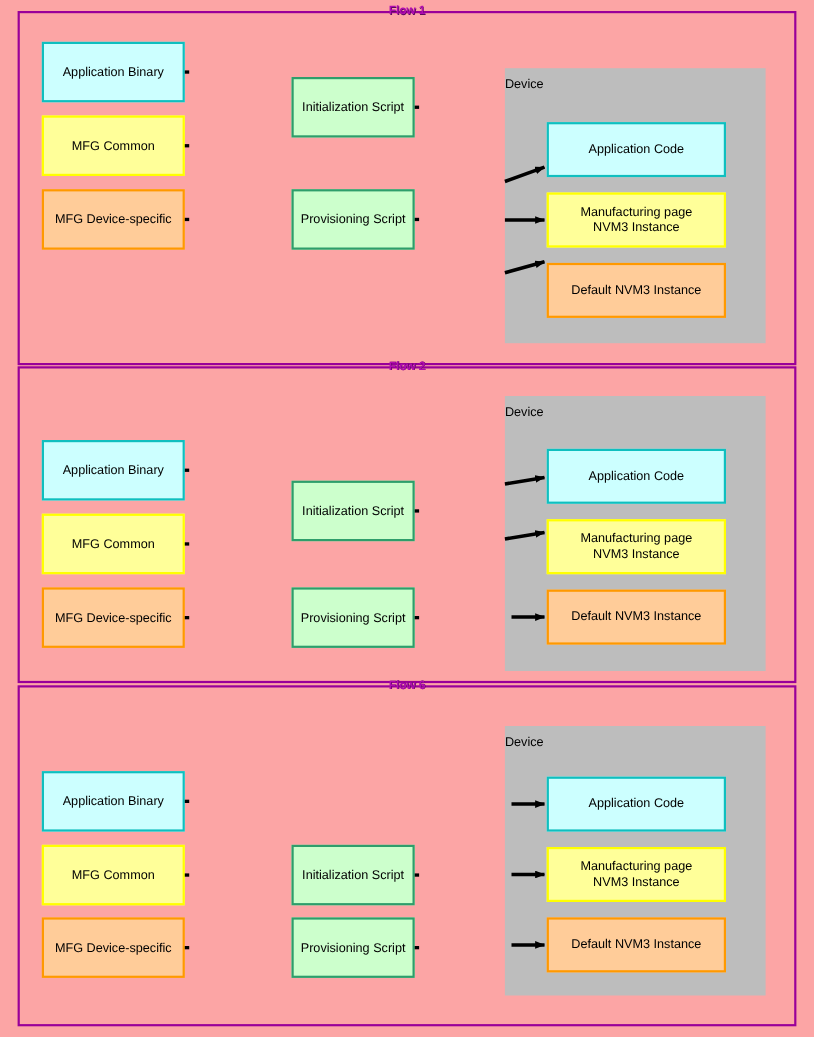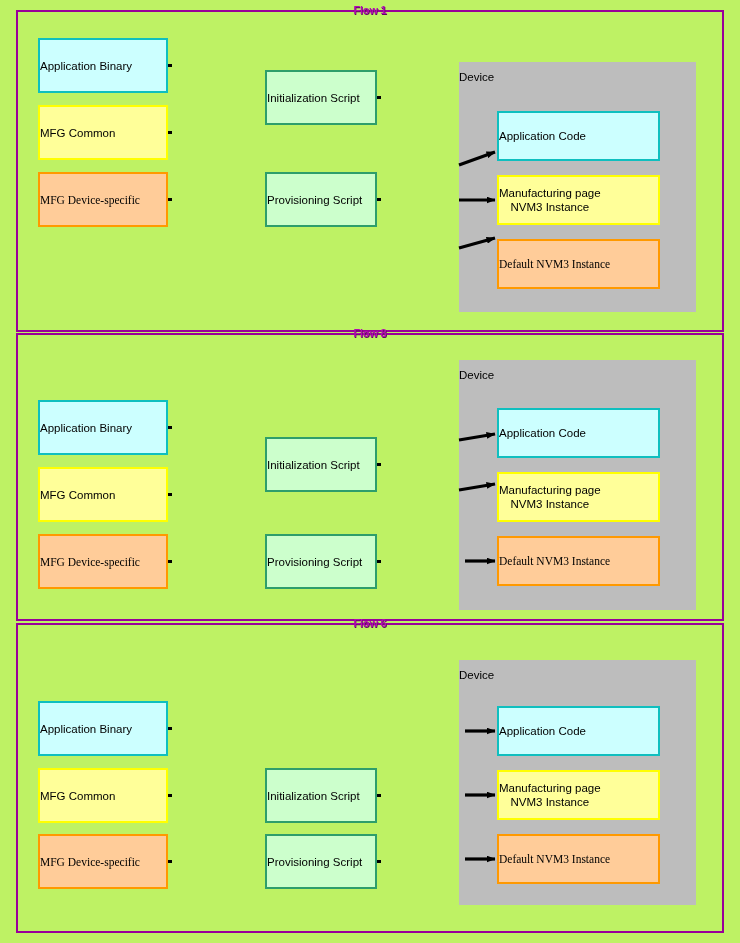--- a/index.html
+++ b/index.html
@@ -12,21 +12,21 @@
     height: 943px;
     font-family: "Liberation Sans", sans-serif;
     position: relative;
     overflow: hidden;
   }
   #canvas {
     position: absolute;
     left: 0; top: 0;
     width: 740px;
     height: 943px;
-    background: #bef264;
+    background: #fca5a5;
   }
 
   
   .flow-frame {
     position: absolute;
     border: 2px solid #990099;
     box-sizing: border-box;
     background: transparent;
   }
   .flow-title {
@@ -42,32 +42,33 @@
     line-height: 14px;
     text-shadow: 0.6px 0.6px 0 #5d0a5d;
   }
 
   
   .node {
     position: absolute;
     box-sizing: border-box;
     display: flex;
     align-items: center;
+    justify-content: center;
     text-align: center;
     color: #000000;
     font-size: 11.5px;
     line-height: 14px;
     border-width: 2px;
     border-style: solid;
     white-space: pre-line;
   }
 
   .n-cyan   { background: #CCFFFF; border-color: #0FBFBF; }
   .n-yellow { background: #FFFF99; border-color: #FFFF00; }
-  .n-orange { background: #FFCC99; border-color: #FF9900; font-family: Liberation Serif, serif; }
+  .n-orange { background: #FFCC99; border-color: #FF9900; }
   .n-green  { background: #CCFFCC; border-color: #2E9E6B; }
 
   
   .device {
     position: absolute;
     background: #BDBDBD;
     box-sizing: border-box;
   }
   .device-label {
     position: absolute;
@@ -138,21 +139,21 @@
   </div>
   <div class="node n-yellow" style="left:497px; top:175px; width:163px; height:50px;">
     <span>Manufacturing page
 NVM3 Instance</span>
   </div>
   <div class="node n-orange" style="left:497px; top:239px; width:163px; height:50px;">
     <span>Default NVM3 Instance</span>
   </div>
 
   <div class="flow-frame" style="left:16px; top:333px; width:708px; height:288px;">
-    <div class="flow-title">Flow 8</div>
+    <div class="flow-title">Flow 2</div>
   </div>
 
   <div class="node n-cyan" style="left:38px; top:400px; width:130px; height:55px;">
     <span>Application Binary</span>
   </div>
   <div class="nub" style="left:168px; top:426px;"></div>
 
   <div class="node n-yellow" style="left:38px; top:467px; width:130px; height:55px;">
     <span>MFG Common</span>
   </div>

